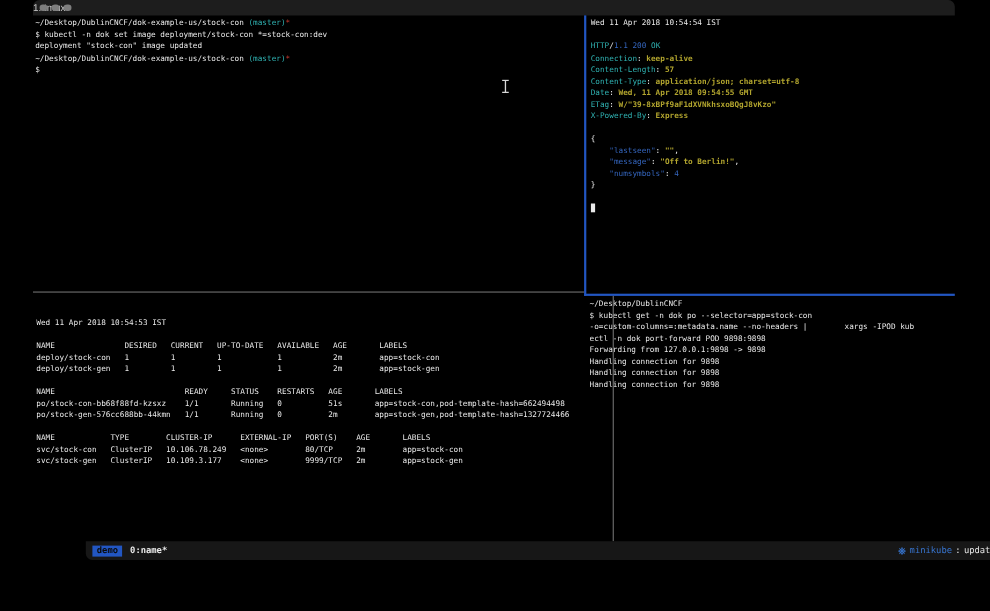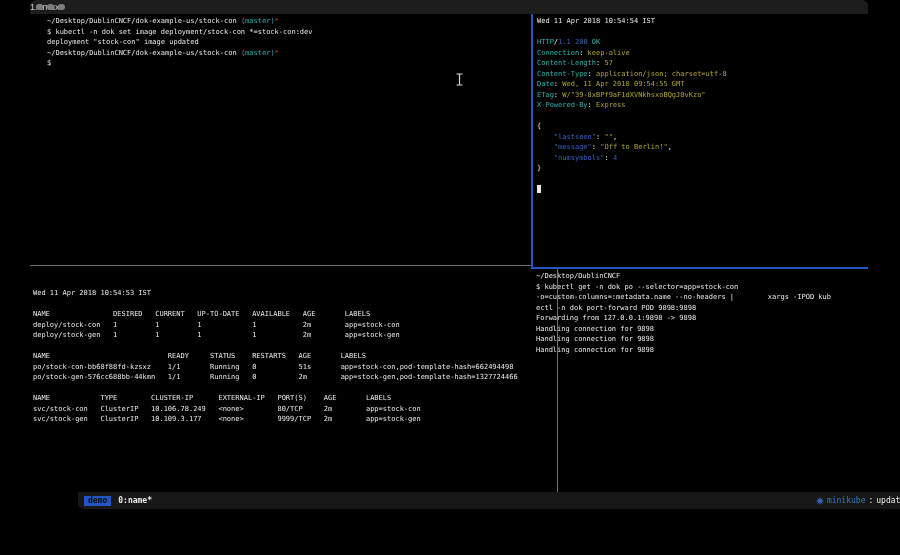--- a/index.html
+++ b/index.html
@@ -12,29 +12,29 @@
     background:var(--titlebar-bg,#1d1d1d); border-radius:6px 6px 0 0; }
   .traffic-lights { position:absolute; left:6px; top:0; height:14px; display:flex; align-items:center; gap:4.5px; }
   .light { width:6.5px; height:6.5px; border-radius:50%; background:var(--traffic-light,#7e7e7e); display:inline-block; }
   .title { width:100%; line-height:14px; font-family:"Liberation Sans", sans-serif;
     font-size:9px; color:var(--titlebar-fg,#c9c9c9); }
 
   
   .pane { position:absolute; font-family:"DejaVu Sans Mono", monospace; font-size:7px;
     line-height:10.5px; color:var(--fg,#e9e9e9); white-space:pre; overflow:hidden; }
   .tline { height:10.5px; }
-  #pane-tl { left:17px;   top:16px;  width:496px; height:248px; }
+  #pane-tl { left:2px;   top:16px;  width:496px; height:248px; }
   #pane-tr { left:507px; top:16px;  width:329px; height:250px; }
   #pane-bl { left:3px;   top:288px; width:522px; height:219px; }
   #pane-br { left:506px; top:271px; width:298px; height:219px; }
 
   .c-fg     { color:var(--fg,#e9e9e9); }
   .c-cyan   { color:var(--cyan,#2fb2b2); }
   .c-blue   { color:var(--blue,#3465bd); }
-  .c-yellow { color:var(--yellow,#b2a52e); }
+  .c-yellow { color:var(--yellow,#b2a52e);font-weight:bold; }
   .c-red    { color:var(--red,#c2392e); }
   .cursor   { display:inline-block; width:4.2px; height:8px; background:var(--fg,#e9e9e9); vertical-align:middle; }
 
   
   .divider { position:absolute; }
   .div-v-top    { left:501px; top:14px;  width:2px;   height:255px; background:var(--border-active,#2256c2); }
   .div-h-left   { left:0;     top:265px; width:501px; height:1px;   background:var(--border-inactive,#707070); }
   .div-h-right  { left:501px; top:267px; width:337px; height:2px;   background:var(--border-active,#2256c2); }
   .div-v-bottom { left:527px; top:269px; width:1px;   height:223px; background:var(--border-inactive,#707070); }
 

